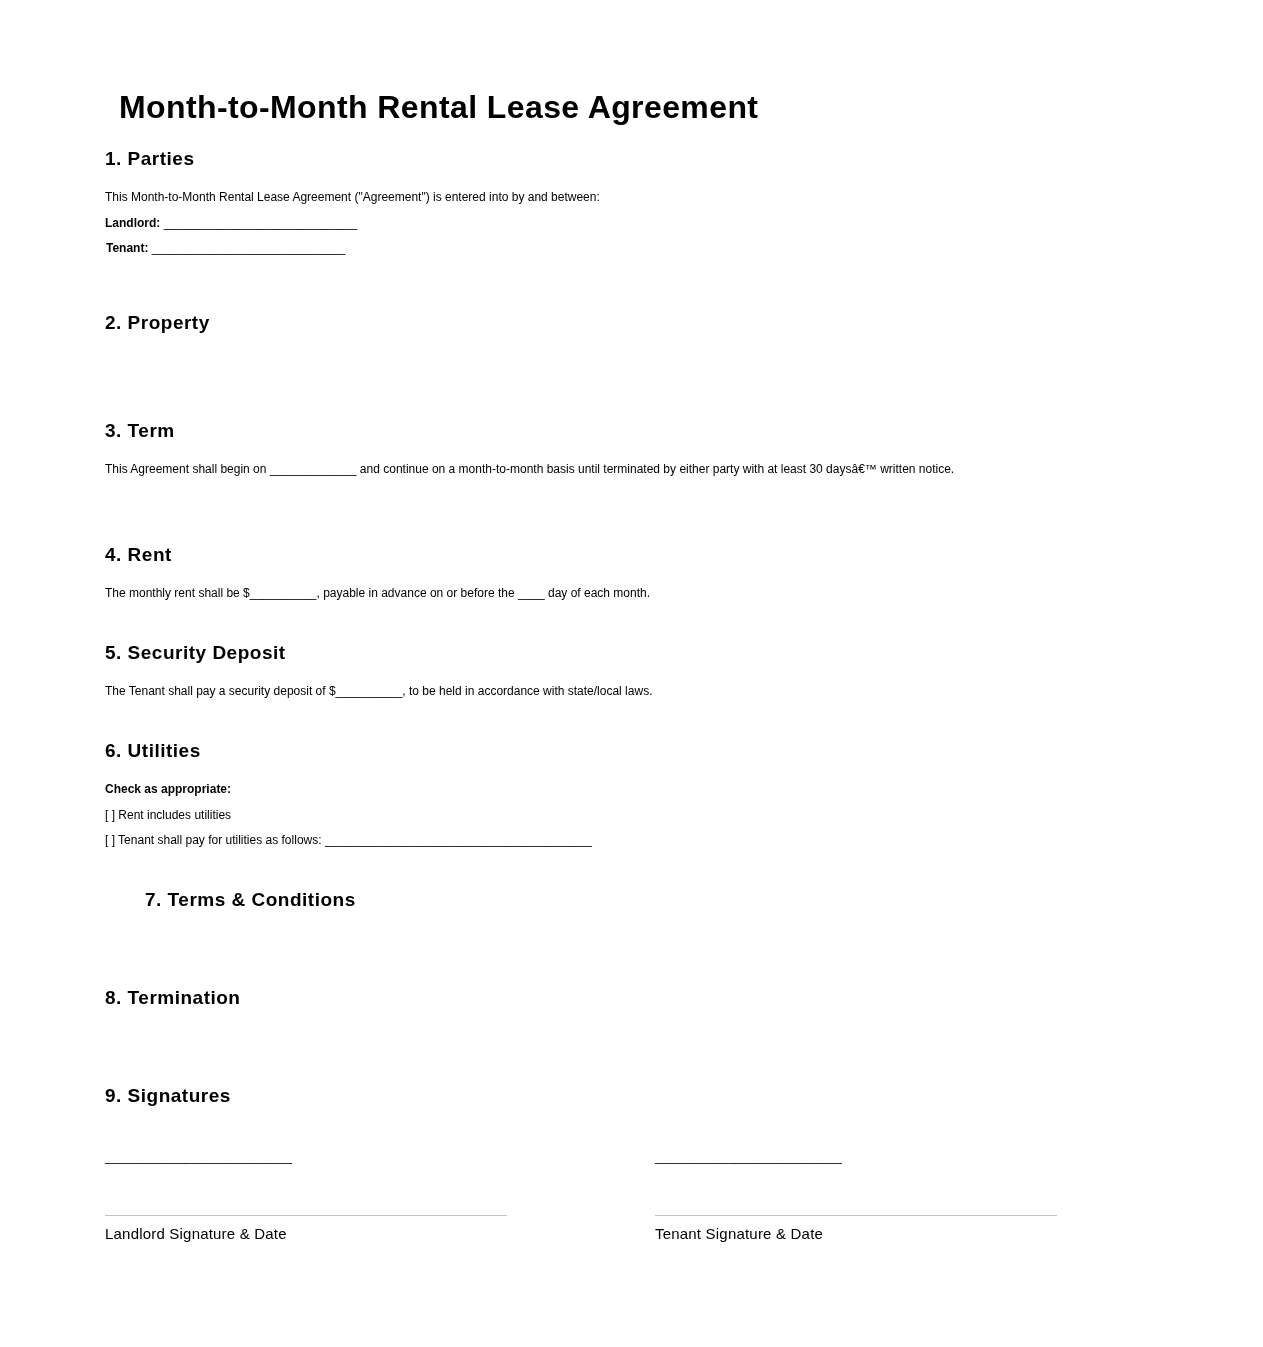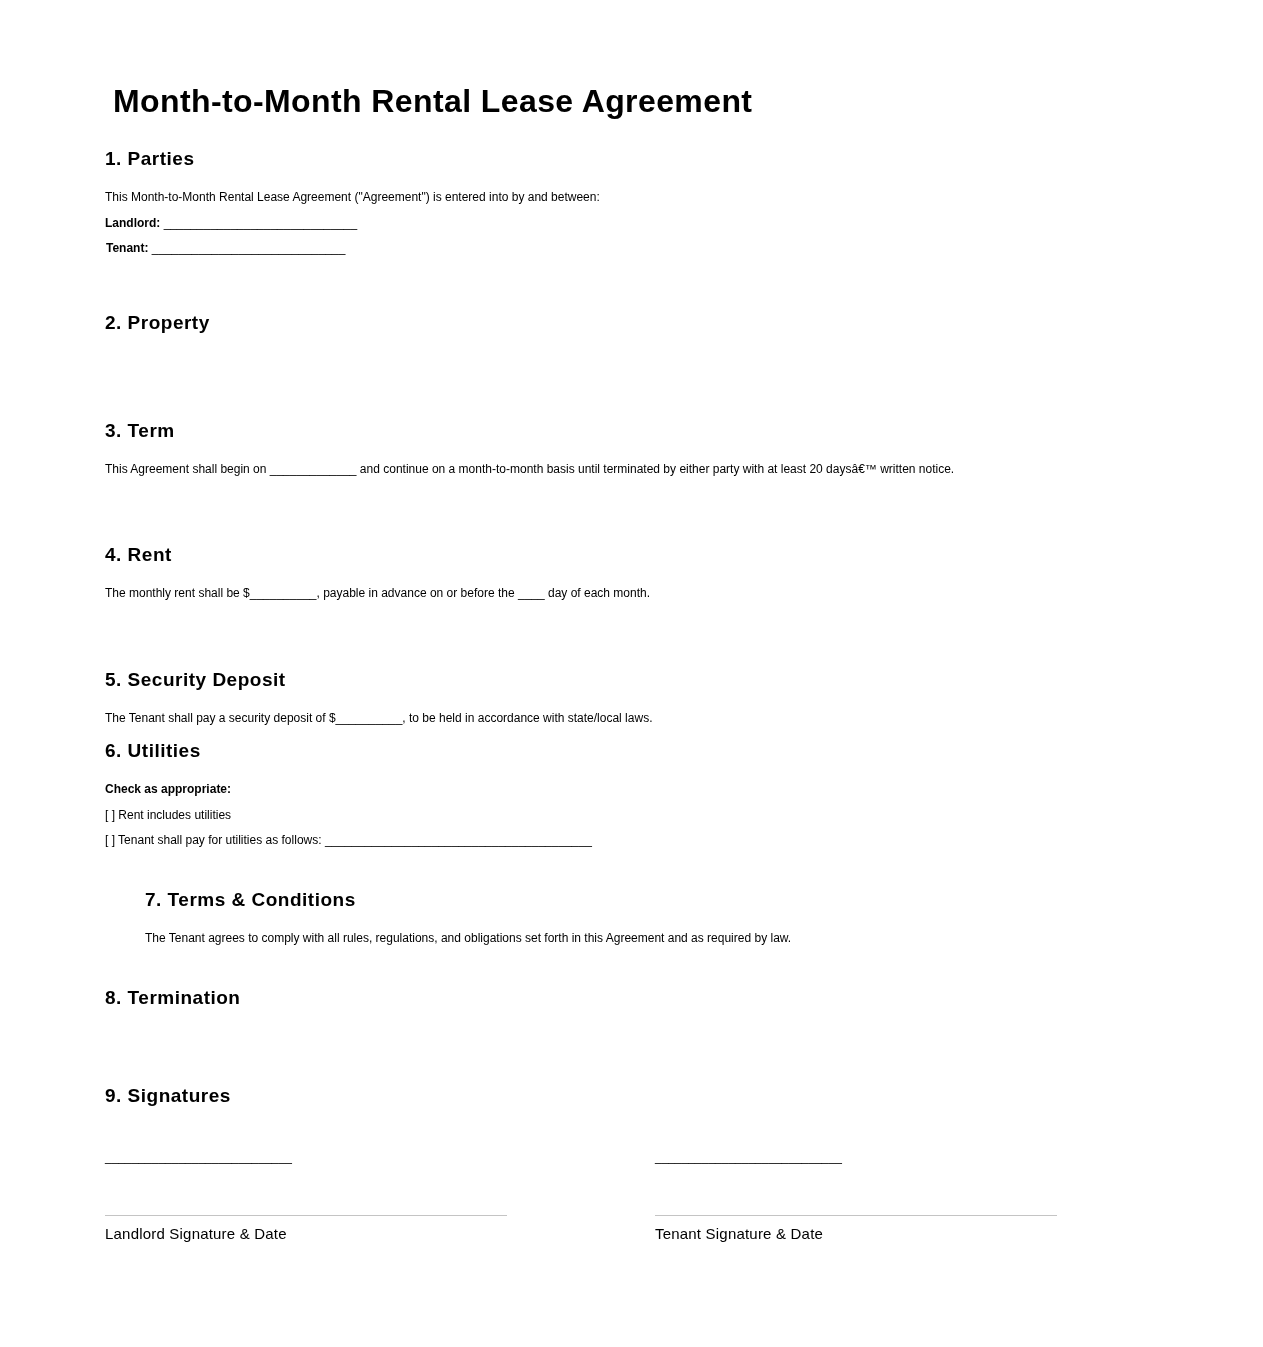--- a/index.html
+++ b/index.html
@@ -17,21 +17,21 @@
   .page {
     position: absolute;
     left: 105px;
     top: 0;
     width: 1060px;
   }
   .title {
     position: absolute;
     left: 0;
     top: 73px;
-    margin: 8px;
+    margin: 14px;
     font-size: 32px;
     font-weight: bold;
     letter-spacing: 0.4px;
     line-height: 40px;
     white-space: nowrap;
   }
   .section {
     position: absolute;
     left: 0;
     width: 1060px;
@@ -106,52 +106,49 @@
     </div>
   </div>
 
   <div class="section" style="top:311px;">
     <h2>2. Property</h2>
   </div>
 
   <div class="section" style="top:419px;">
     <h2>3. Term</h2>
     <div class="body">
-      <span class="line wrap" style="width:1040px;">This Agreement shall begin on _____________ and continue on a month-to-month basis until terminated by either party with at least 20 daysâ€™ written notice.</span>
+      <span class="line wrap" style="width:1040px;">This Agreement shall begin on _____________ and continue on a month-to-month basis until terminated by either party with at least 30 daysâ€™ written notice.</span>
     </div>
   </div>
 
   <div class="section" style="top:543px;">
     <h2>4. Rent</h2>
     <div class="body">
       <span class="line">The monthly rent shall be $__________, payable in advance on or before the ____ day of each month.</span>
     </div>
   </div>
 
-  <div class="section" style="top:668px;">
+  <div class="section" style="top:641px;">
     <h2>5. Security Deposit</h2>
     <div class="body">
       <span class="line">The Tenant shall pay a security deposit of $__________, to be held in accordance with state/local laws.</span>
     </div>
   </div>
 
   <div class="section" style="top:739px;">
     <h2>6. Utilities</h2>
     <div class="body">
       <span class="line bold">Check as appropriate:</span>
       <span class="line">[ ] Rent includes utilities</span>
       <span class="line">[ ] Tenant shall pay for utilities as follows: ________________________________________</span>
     </div>
   </div>
 
   <div class="section" style="top:888px;margin-left:40px;">
     <h2>7. Terms &amp; Conditions</h2>
-    <div class="body">
-      <span class="line">The Tenant agrees to comply with all rules, regulations, and obligations set forth in this Agreement and as required by law.</span>
-    </div>
   </div>
 
   <div class="section" style="top:986px;">
     <h2>8. Termination</h2>
   </div>
 
   <div class="section" style="top:1084px;">
     <h2>9. Signatures</h2>
   </div>
 

